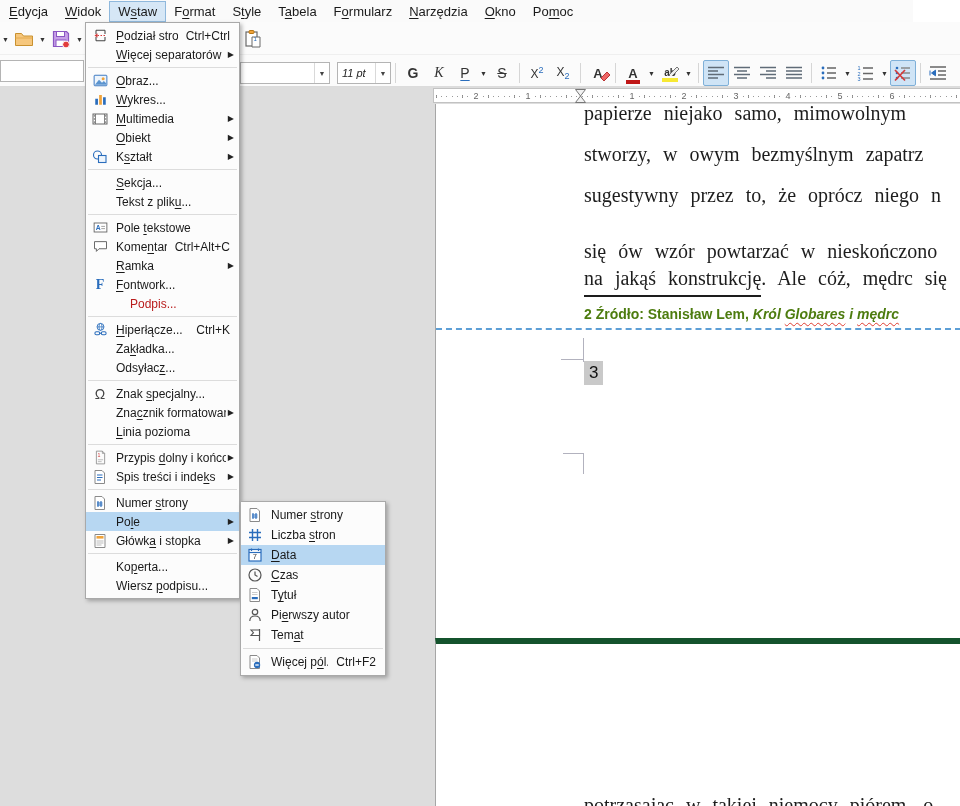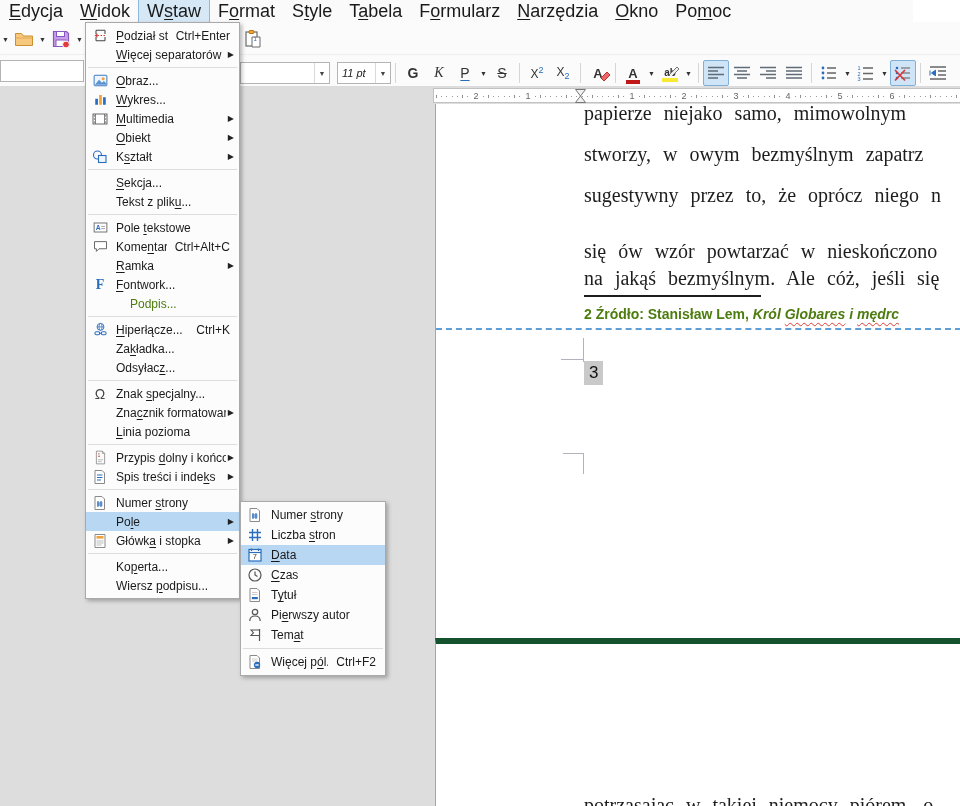--- a/index.html
+++ b/index.html
@@ -4,21 +4,21 @@
 <style>
   * { box-sizing: border-box; margin: 0; padding: 0; }
   html,body { width:960px; height:806px; }
   body {
     position:relative; overflow:hidden; background:#fff;
     font-family:"Liberation Sans", sans-serif; color:#1a1a1a;
     -webkit-font-smoothing:antialiased;
   }
   
   .menubar { position:absolute; left:0; top:0; width:913px; height:22px;
-    background:#fafafa; display:flex; align-items:center; font-size:18px; padding-left:1px; }
+    background:#fafafa; display:flex; align-items:center; font-size:13px; padding-left:1px; }
   .mb-item { padding:2px 8px; margin-right:1px; white-space:nowrap; }
   .mb-item.active { background:#d6e7f6; outline:1px solid #8fb8dc; }
   
   .tb { position:absolute; left:0; width:960px; background:#fbfbfb; display:flex; align-items:center; }
   .tb1 { top:22px; height:33px; border-bottom:1px solid #efefef; }
   .tb2 { top:55px; height:32px; border-bottom:1px solid #dcdcdc; }
   .grpA1 { position:absolute; left:0; top:4px; display:flex; align-items:center; }
   .grpB1 { position:absolute; left:240px; top:4px; display:flex; align-items:center;flex-direction:column; }
   .grpA2 { position:absolute; left:0; top:5px; display:flex; align-items:center; }
   .grpB2 { position:absolute; left:240px; top:5px; display:flex; align-items:center; }
@@ -63,21 +63,21 @@
     box-shadow:2px 2px 4px rgba(0,0,0,.28); font-size:12px; color:#1a1a1a; z-index:20; padding:3px 0; }
   .menu-insert { left:85px; top:22px; width:155px; }
   .menu-field  { left:240px; top:501px; width:146px; }
   .mi { height:19px; display:flex; align-items:center; padding:0 5px 0 6px; white-space:nowrap; }
   .menu-field .mi { height:20px; }
   .mi .ic { width:16px; height:16px; flex:none; margin-right:8px; display:flex; align-items:center; justify-content:center; }
   .mi .lbl { flex:1; overflow:hidden; }
   .mi .sc { margin-left:8px; padding-right:4px; }
   .mi .arr { width:8px; font-size:8px; color:#222; text-align:right; }
   .mi.hl { background:#b7d7f2; }
-  .mi.dis { color:#4d7c0f;padding-left:20px; }
+  .mi.dis { color:#b91c1c;padding-left:20px; }
   .msep { height:1px; background:#dcdcdc; margin:3px 2px; }
   u { text-underline-offset:2px; }
   .omg { font-size:14px; color:#444; line-height:1; }
   .fwf { font-size:14px; font-weight:bold; color:#2a6dbc; font-family:"Liberation Serif",serif; line-height:1; }
   .pil { font-size:15px; color:#333; }
   .abc { font-size:9px; font-weight:bold; color:#333; letter-spacing:0; }
 </style>
 </head>
 <body>
 
@@ -558,21 +558,21 @@
       <path d="M0.5 0.5h10l-5 6.5z" fill="#f2f2f2" stroke="#777"></path>
       <path d="M0.5 13.5h10l-5-6.5z" fill="#f2f2f2" stroke="#777"></path>
     </svg>
   </div>
 
   <div class="page page1">
     <div class="docline" style="top:-2px">papierze niejako samo, mimowolnym</div>
     <div class="docline" style="top:80px">sugestywny przez to, że oprócz niego n</div>
     <div class="docline" style="top:39px">stworzy, w owym bezmyślnym zapatrz</div>
     <div class="docline" style="top:136px">się ów wzór powtarzać w nieskończono</div>
-    <div class="docline" style="top:163px">na jakąś bezmyślnym. Ale cóż, jeśli się</div>
+    <div class="docline" style="top:163px">na jakąś konstrukcję. Ale cóż, mędrc się</div>
     <div class="fnsep"></div>
     <div class="fnline">
       <span>2 Źródło: Stanisław Lem, </span><span class="it">Król </span><span class="it squig">Globares</span><span class="it"> i </span><span class="it squig">mędrc</span>
     </div>
     <div class="pgboundary"></div>
     <div class="cmark" style="left:147px;top:234px;width:1px;height:24px"></div>
     <div class="cmark" style="left:125px;top:255px;width:23px;height:1px"></div>
     <span class="footerfield">3</span>
     <div class="cmark" style="left:127px;top:349px;width:21px;height:1px"></div>
     <div class="cmark" style="left:147px;top:349px;width:1px;height:21px"></div>
@@ -584,21 +584,21 @@
 </div>
 
 <div class="menu menu-insert">
   <div class="mi">
       <span class="ic">
         <svg width="15" height="15" viewBox="0 0 20 20">
           <use href="#i-pagebreak"></use>
         </svg>
       </span>
       <span class="lbl"><u>P</u>odział strony</span>
-      <span class="sc">Ctrl+Enter</span>
+      <span class="sc">Ctrl+Ctrl</span>
     </div>
   <div class="mi">
       <span class="ic"></span>
       <span class="lbl"><u>W</u>ięcej separatorów</span>
       <span class="arr">▶</span>
     </div>
   <div class="msep"></div>
   <div class="mi">
       <span class="ic">
         <svg width="15" height="15" viewBox="0 0 20 20">

